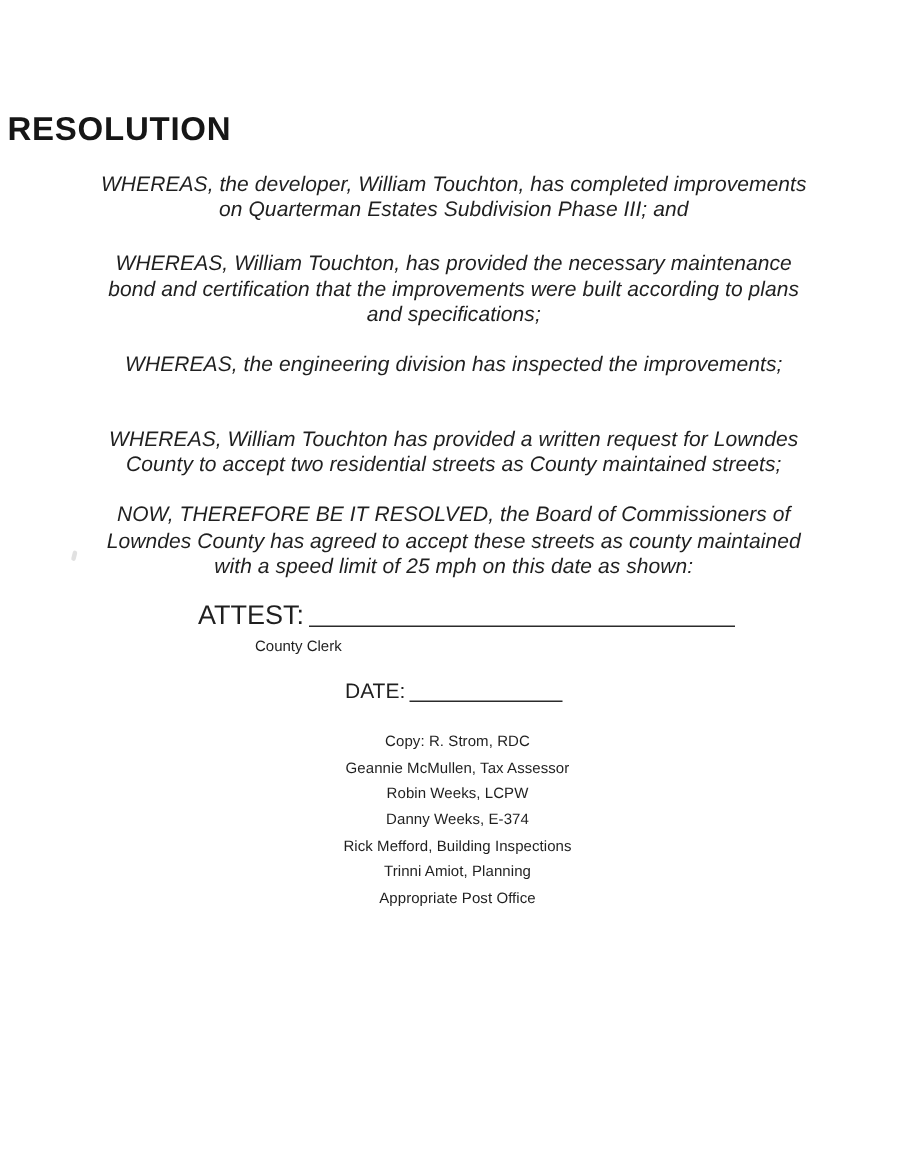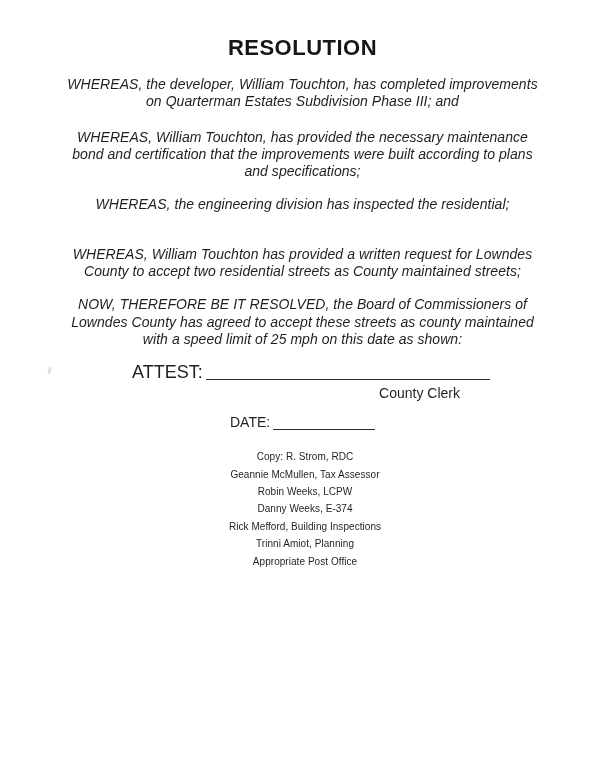--- a/index.html
+++ b/index.html
@@ -14,22 +14,21 @@
     background: #ffffff;
     overflow: hidden;
     font-family: "Liberation Sans", "DejaVu Sans", sans-serif;
     color: #1f1f1f;
   }
   .content {
     padding-left: 5px; 
   }
   .doc-title {
     margin: 0;
-    padding-top: 36px;
-    text-align: center;
+    padding-top: 74px;
     font-size: 22px;
     line-height: 23px;
     font-weight: bold;
     letter-spacing: 0.5px;
     color: #161616;
   }
   .para {
     width: 520px;
     margin: 0 auto;
     text-align: center;
@@ -57,22 +56,22 @@
     display: inline-block;
     width: 284px;
     height: 14px;
     margin-left: 3px;
     border-bottom: 1.5px solid #2b2b2b;
   }
   .clerk-line {
     margin-top: 6px;
     margin-left: 165px;
     width: 290px;
-    text-align: right;
-    font-size: 14px;
+    text-align: left;
+    font-size: 10px;
     line-height: 15px;
   }
   .date-row {
     margin-top: 14px;
     margin-left: 225px;
     height: 15px;
     line-height: 15px;
     font-size: 14px;
     display: flex;
     align-items: flex-end;
@@ -119,21 +118,21 @@
       <div>on Quarterman Estates Subdivision Phase III; and</div>
     </div>
 
     <div class="para para-2">
       <div>WHEREAS, William Touchton, has provided the necessary maintenance</div>
       <div>bond and certification that the improvements were built according to plans</div>
       <div>and specifications;</div>
     </div>
 
     <div class="para para-3">
-      <div>WHEREAS, the engineering division has inspected the residential;</div>
+      <div>WHEREAS, the engineering division has inspected the improvements;</div>
     </div>
 
     <div class="para para-4">
       <div>WHEREAS, William Touchton has provided a written request for Lowndes</div>
       <div>County to accept two residential streets as County maintained streets;</div>
     </div>
 
     <div class="para para-5">
       <div>NOW, THEREFORE BE IT RESOLVED, the Board of Commissioners of</div>
       <div>Lowndes County has agreed to accept these streets as county maintained</div>

